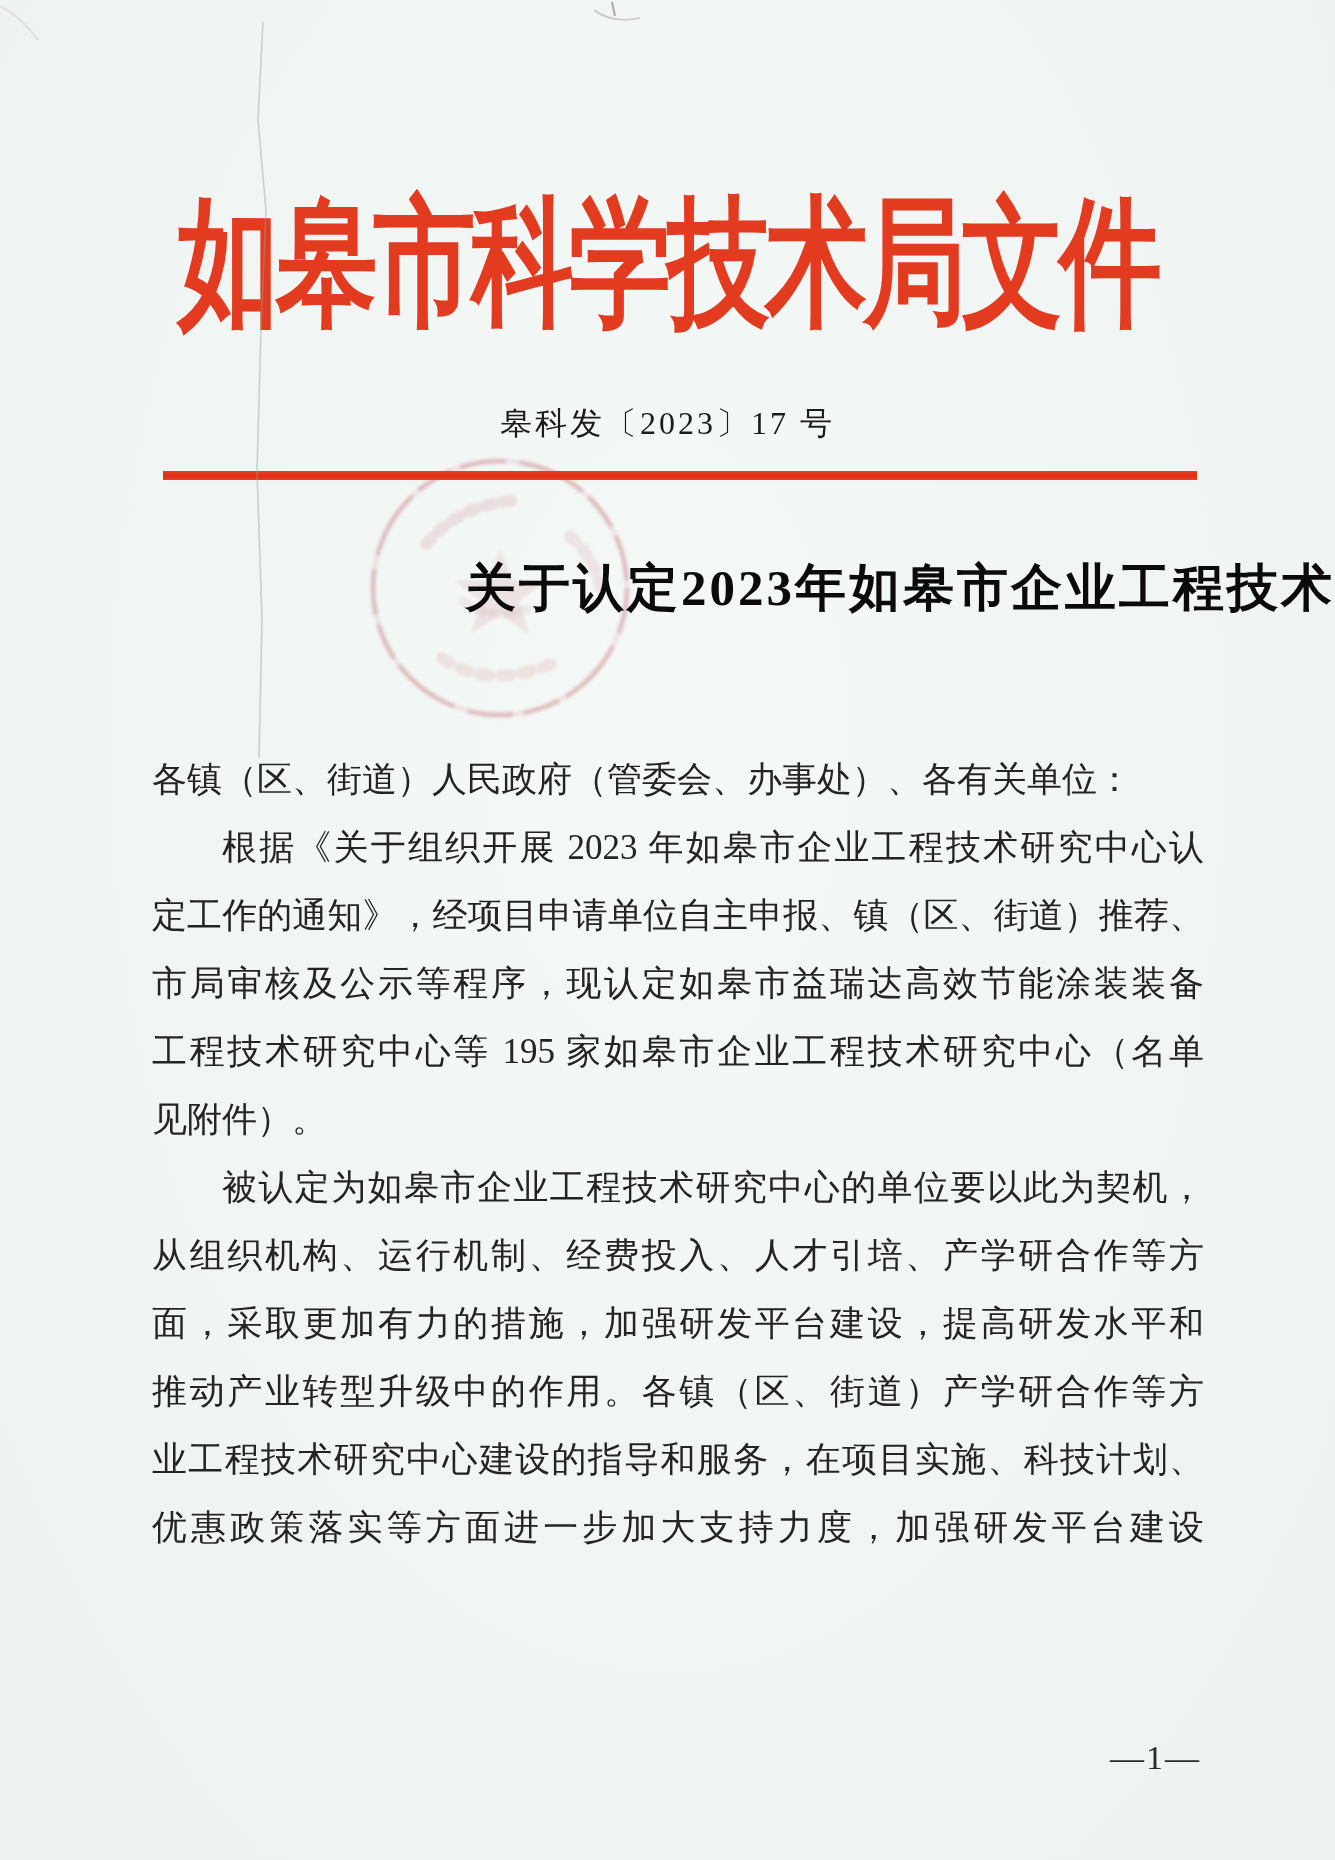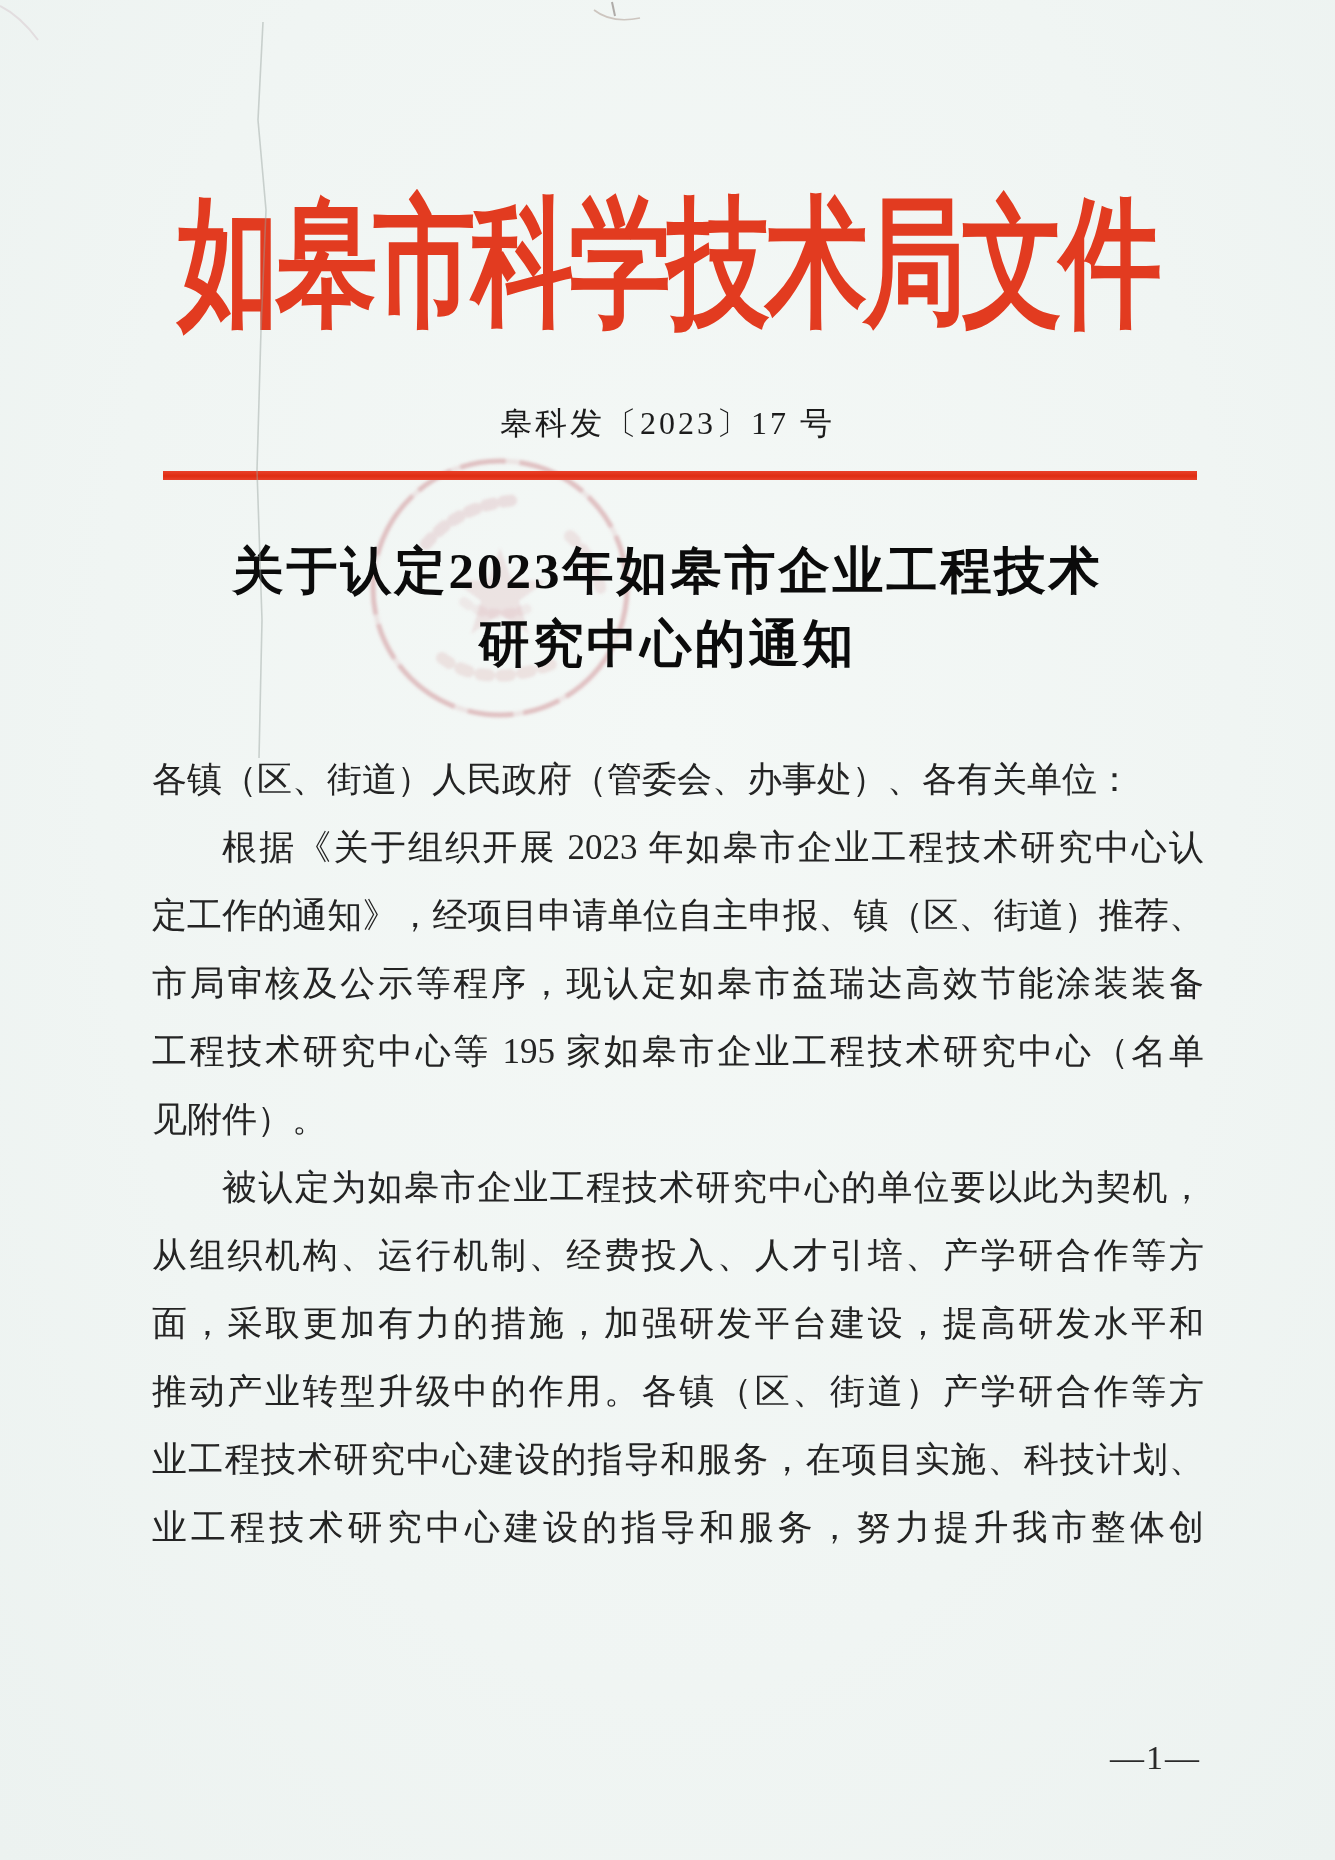--- a/index.html
+++ b/index.html
@@ -49,24 +49,24 @@
     top: 471px;
     left: 163px;
     width: 1034px;
     height: 9px;
     background: linear-gradient(to bottom, #e8402a 0%, #df2d12 55%, #e8402a 100%);
   }
 
   
   .doc-title {
     position: absolute;
-    top: 535px;
+    top: 552px;
     left: 0;
     width: 100%;
-    text-align: center;
+    text-align: right;
     font-size: 51px;
     font-weight: 700;
     letter-spacing: 3px;
     line-height: 73px;
     color: #0b0b0b;
   }
 
   
   .doc-body {
     position: absolute;
@@ -136,36 +136,35 @@
   </svg>
 
   <h1 class="red-head">如皋市科学技术局文件</h1>
 
   <div class="doc-no">皋科发〔2023〕17 号</div>
 
   <div class="red-rule"></div>
 
   <div class="doc-title">
     <div>关于认定2023年如皋市企业工程技术</div>
-    <div>研究中心的通知</div>
   </div>
 
   <div class="doc-body">
     <div class="line">各镇（区、街道）人民政府（管委会、办事处）、各有关单位：</div>
     <div class="line indent fill">根据《关于组织开展 2023 年如皋市企业工程技术研究中心认</div>
     <div class="line fill">定工作的通知》，经项目申请单位自主申报、镇（区、街道）推荐、</div>
     <div class="line fill">市局审核及公示等程序，现认定如皋市益瑞达高效节能涂装装备</div>
     <div class="line fill">工程技术研究中心等 195 家如皋市企业工程技术研究中心（名单</div>
     <div class="line">见附件）。</div>
     <div class="line indent fill">被认定为如皋市企业工程技术研究中心的单位要以此为契机，</div>
     <div class="line fill">从组织机构、运行机制、经费投入、人才引培、产学研合作等方</div>
     <div class="line fill">面，采取更加有力的措施，加强研发平台建设，提高研发水平和</div>
     <div class="line fill">推动产业转型升级中的作用。各镇（区、街道）产学研合作等方</div>
     <div class="line fill">业工程技术研究中心建设的指导和服务，在项目实施、科技计划、</div>
-    <div class="line fill">业工程技术研究中心建设的指导和服务，努力提升我市整体创</div>
+    <div class="line fill">优惠政策落实等方面进一步加大支持力度，加强研发平台建设</div>
   </div>
 
   <div class="pageno">—1—</div>
 
   <svg class="artifacts" viewBox="0 0 1335 1860" aria-hidden="true">
     <polyline points="263,22 258,120 266,210 261,330 257,470 262,620 259,758" fill="none" stroke="rgba(150,162,158,0.45)" stroke-width="1.6"></polyline>
     <path d="M594 10 q 18 14 46 8" fill="none" stroke="rgba(170,150,140,0.5)" stroke-width="1.6"></path>
     <path d="M612 2 l 3 14" fill="none" stroke="rgba(120,110,105,0.55)" stroke-width="2"></path>
     <path d="M0 6 q 20 10 38 34" fill="none" stroke="rgba(215,200,205,0.5)" stroke-width="2"></path>
   </svg>

